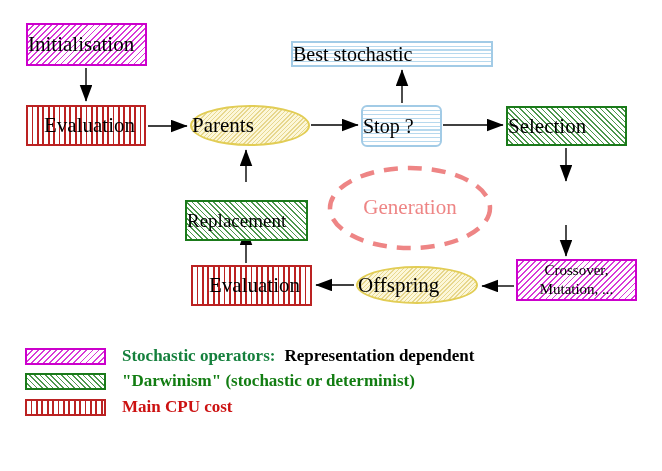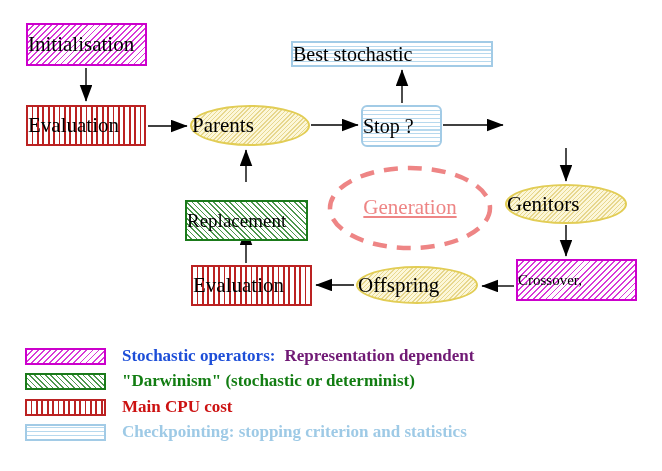--- a/index.html
+++ b/index.html
@@ -7,45 +7,45 @@
           font-family:"Liberation Serif","DejaVu Serif",serif;}
   #arrow-layer{position:absolute;left:0;top:0;z-index:1;}
   .node{position:absolute;box-sizing:border-box;display:flex;align-items:center;
         z-index:2;color:#000;text-align:center;white-space:nowrap;}
   
   .p-magenta{border:2px solid #cc00cc;background-color:#fff;
     background-image:repeating-linear-gradient(135deg,rgba(204,0,204,0) 0px,rgba(204,0,204,0) 3px,rgba(204,0,204,.78) 3px,rgba(204,0,204,.78) 4.3px);}
   .p-green{border:2px solid #1a7a1a;background-color:#fff;
     background-image:repeating-linear-gradient(45deg,rgba(26,122,26,0) 0px,rgba(26,122,26,0) 2.6px,rgba(26,122,26,.78) 2.6px,rgba(26,122,26,.78) 3.8px);}
   .p-red{border:2px solid #bb2222;background-color:#fff;
-    background-image:repeating-linear-gradient(90deg,rgba(187,34,34,0) 0px,rgba(187,34,34,0) 3.6px,#bb2222 3.6px,#bb2222 5.4px);}
+    background-image:repeating-linear-gradient(90deg,rgba(187,34,34,0) 0px,rgba(187,34,34,0) 3.6px,#bb2222 3.6px,#bb2222 5.4px);padding-left:16px;}
   .p-cyan{border:2px solid #a2cbe6;background-color:#fff;
     background-image:repeating-linear-gradient(0deg,rgba(183,217,238,0) 0px,rgba(183,217,238,0) 2.8px,#b7d9ee 2.8px,#b7d9ee 3.9px);}
   .p-yellow{border:2px solid #e2cd55;background-color:#fcf7d9;
     background-image:repeating-linear-gradient(135deg,rgba(214,189,80,0) 0px,rgba(214,189,80,0) 2px,rgba(214,189,80,.55) 2px,rgba(214,189,80,.55) 3px);}
   
   #initialisation{left:26px;top:23px;width:121px;height:43px;font-size:21px;}
   #best-individual{left:291px;top:41px;width:202px;height:26px;font-size:20px;}
   #evaluation-top{left:26px;top:105px;width:120px;height:41px;font-size:21px;}
   #parents{left:190px;top:105px;width:120px;height:41px;border-radius:50%;font-size:21px;}
   #stop{left:361px;top:105px;width:81px;height:42px;border-radius:6px;font-size:20px;}
   #selection{left:506px;top:106px;width:121px;height:40px;font-size:21px;}
   #replacement{left:185px;top:200px;width:123px;height:41px;font-size:19px;}
   #genitors{left:505px;top:184px;width:122px;height:40px;border-radius:50%;font-size:21px;}
-  #crossover{left:516px;top:259px;width:121px;height:42px;font-size:15px;flex-direction:row;line-height:1.25;}
+  #crossover{left:516px;top:259px;width:121px;height:42px;font-size:15px;flex-direction:column;line-height:1.25;}
   #evaluation-bottom{left:191px;top:265px;width:121px;height:41px;font-size:21px;}
   #offspring{left:356px;top:266px;width:122px;height:38px;border-radius:50%;font-size:21px;}
   #generation-label{position:absolute;left:330px;top:195px;width:160px;text-align:center;z-index:2;
-    color:#ee8585;font-size:21px;text-decoration:underline;}
+    color:#ee8585;font-size:21px;}
   
   .legend-row{position:absolute;left:25px;display:flex;align-items:center;z-index:2;}
   .swatch{width:81px;height:17px;box-sizing:border-box;margin-right:16px;flex:none;}
   .legend-text{font-weight:bold;font-size:17px;white-space:nowrap;}
   #legend-row-1{top:346px;} #legend-row-2{top:371px;} #legend-row-3{top:397px;} #legend-row-4{top:422px;}
-  .t-magenta{color:#1d4ed8;margin-top:43px;} .t-gold{color:#701a75;margin-left:9px;} .t-green{color:#127d12;}
+  .t-magenta{color:#15803d;margin-top:43px;} .t-gold{color:#000000;margin-left:9px;} .t-green{color:#127d12;}
   .t-red{color:#cc1111;} .t-blue{color:#9ecae6;}
 </style>
 </head>
 <body>
 
 <div id="canvas">
 
   <svg id="arrow-layer" width="662" height="471">
     <defs>
       <marker id="ah" markerWidth="14" markerHeight="10" refX="11.5" refY="4.5" orient="auto">
@@ -76,28 +76,29 @@
   </div>
   <div id="evaluation-top" class="node p-red">
     <span>Evaluation</span>
   </div>
   <div id="parents" class="node p-yellow">
     <span>Parents</span>
   </div>
   <div id="stop" class="node p-cyan">
     <span>Stop ?</span>
   </div>
+  <div id="selection" class="node p-green">
+    <span>Selection</span>
+  </div>
   <div id="replacement" class="node p-green">
     <span>Replacement</span>
   </div>
-  <div id="genitors" class="node p-yellow">
-    <span>Genitors</span>
-  </div>
   <div id="crossover" class="node p-magenta">
     <span>Crossover,</span>
+    <span>Mutation, ...</span>
   </div>
   <div id="evaluation-bottom" class="node p-red">
     <span>Evaluation</span>
   </div>
   <div id="offspring" class="node p-yellow">
     <span>Offspring</span>
   </div>
   <div id="generation-label">Generation</div>
 
   <div id="legend-row-1" class="legend-row">
@@ -107,18 +108,14 @@
     </div>
   </div>
   <div id="legend-row-2" class="legend-row">
     <div class="swatch p-green"></div>
     <div class="legend-text t-green">"Darwinism" (stochastic or determinist)</div>
   </div>
   <div id="legend-row-3" class="legend-row">
     <div class="swatch p-red"></div>
     <div class="legend-text t-red">Main CPU cost</div>
   </div>
-  <div id="legend-row-4" class="legend-row">
-    <div class="swatch p-cyan"></div>
-    <div class="legend-text t-blue">Checkpointing: stopping criterion and statistics</div>
-  </div>
 
 </div>
 
 </body></html>

